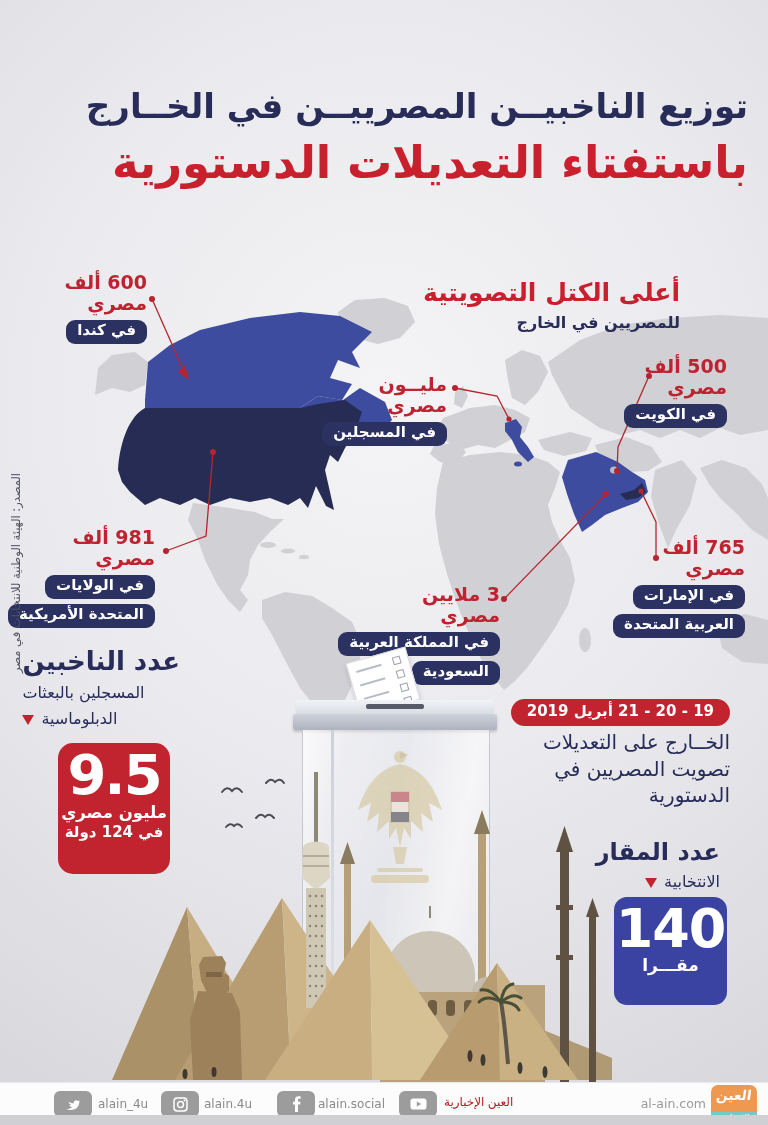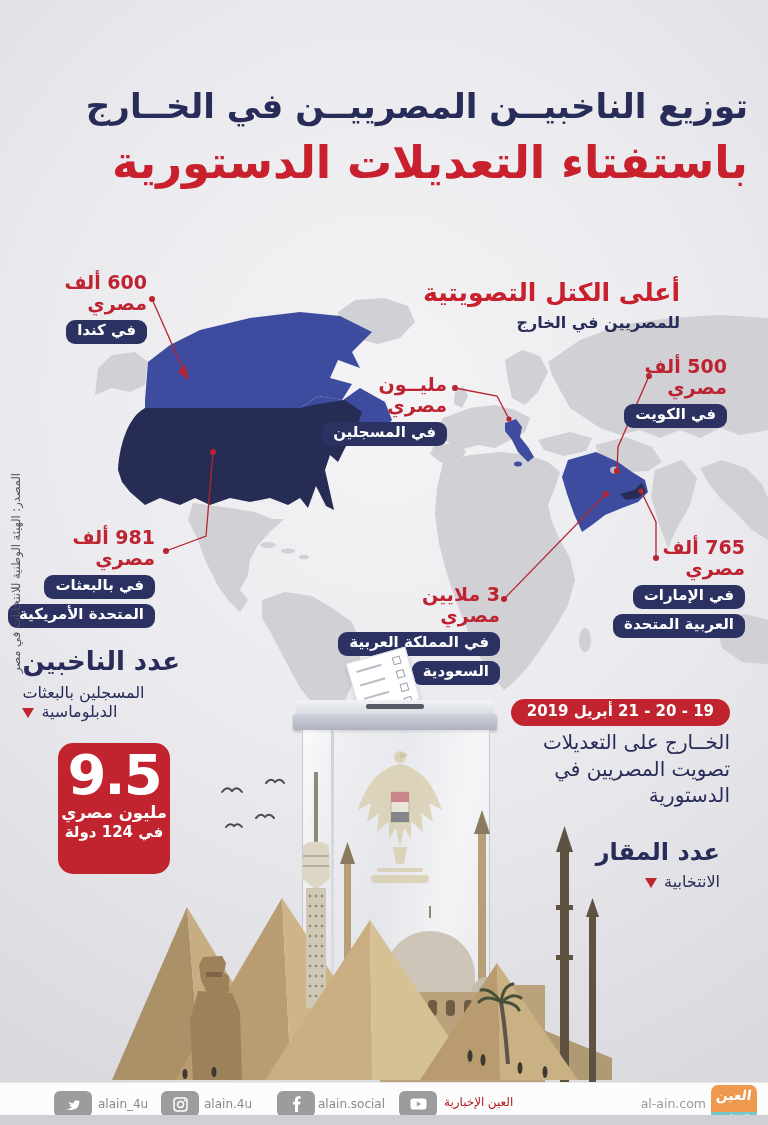--- a/index.html
+++ b/index.html
@@ -22,21 +22,21 @@
   .c-val{font-size:19px;font-weight:700;color:#bd2330;line-height:1.12;}
   .pill{display:inline-block;background:#2b3161;color:#fff;font-size:15px;font-weight:700;
         padding:2.5px 11px 4.5px;border-radius:9px;line-height:1.15;margin-top:5px;}
   
   .source{position:absolute;left:-104px;top:566px;width:240px;text-align:center;
           transform:rotate(-90deg);font-size:11.5px;color:#50525f;z-index:4;}
   
   .reg{position:absolute;top:646px;right:588px;text-align:left;z-index:7;}
   .reg .l1{font-size:26px;font-weight:700;color:#272c59;}
   .reg .l2{font-size:16px;color:#272c59;margin-top:7px;}
-  .reg .l3{font-size:16px;color:#272c59;}
+  .reg .l3{font-size:16px;color:#272c59;margin-top:7px;}
   .tri{display:inline-block;width:0;height:0;border-left:6px solid transparent;
        border-right:6px solid transparent;border-top:10px solid #c2242f;
        margin-right:7px;transform:translateY(1px);}
   .bignum-red{position:absolute;top:743px;right:598px;width:112px;height:131px;background:#c2242f;
       border-radius:15px;color:#fff;text-align:center;z-index:7;}
   .bignum-red .n{font-size:56px;font-weight:700;line-height:1.05;margin-top:3px;letter-spacing:-2px;}
   .bignum-red .c1{font-size:16.5px;font-weight:700;margin-top:-2px;text-align:center;}
   .bignum-red .c2{font-size:15px;font-weight:700;margin-top:1px;}
   
   .date-pill{position:absolute;top:699px;right:38px;background:#c2242f;color:#fff;font-size:15px;
@@ -186,21 +186,21 @@
 
   <div class="country" style="top:356px;right:41px">
     <div class="c-val">500 ألف</div>
     <div class="c-val">مصري</div>
     <div><span class="pill">في الكويت</span></div>
   </div>
 
   <div class="country" style="top:527px;right:613px">
     <div class="c-val">981 ألف</div>
     <div class="c-val">مصري</div>
-    <div><span class="pill">في بالبعثات</span></div>
+    <div><span class="pill">في الولايات</span></div>
     <div><span class="pill">المتحدة الأمريكية</span></div>
   </div>
 
   <div class="country" style="top:537px;right:23px">
     <div class="c-val">765 ألف</div>
     <div class="c-val">مصري</div>
     <div><span class="pill">في الإمارات</span></div>
     <div><span class="pill">العربية المتحدة</span></div>
   </div>
 
@@ -231,20 +231,24 @@
     <div>الخــارج على التعديلات</div>
     <div>تصويت المصريين في</div>
     <div>الدستورية</div>
   </div>
 
   <div class="poll">
     <div class="l1">عدد المقار</div>
     <div class="l2">
       <span>الانتخابية</span><span class="tri"></span>
     </div>
+  </div>
+  <div class="bignum-blue">
+    <div class="n">140</div>
+    <div class="u">مقـــرا</div>
   </div>
 
   <div class="ballot-paper">
     <div class="bp-row">
         <span class="bp-line"></span>
         <span class="bp-box"></span>
       </div>
     <div class="bp-row">
         <span class="bp-line"></span>
         <span class="bp-box"></span>

